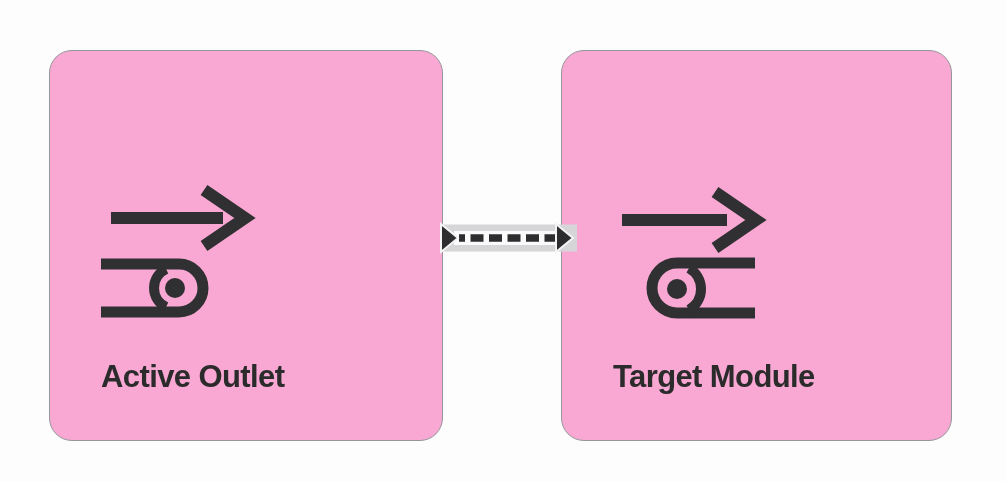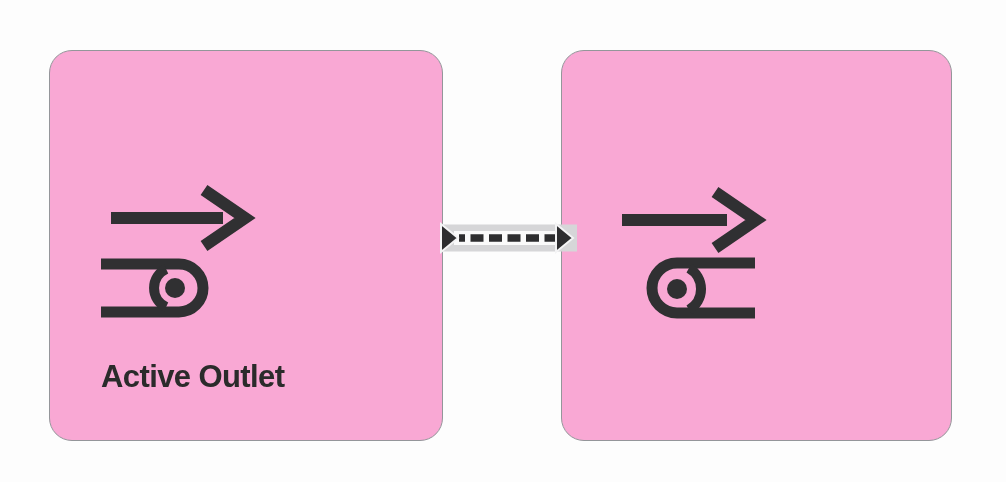--- a/index.html
+++ b/index.html
@@ -66,20 +66,21 @@
   </div>
 
   <div class="node right">
     <svg class="node-icon" width="160" height="140" viewBox="0 0 160 140" fill="none" stroke="currentColor" stroke-linecap="butt" stroke-linejoin="miter">
       <path d="M5 34 H110" stroke-width="12"></path>
       <path d="M98 6 L139 34 L98 62" stroke-width="12"></path>
       <path d="M138 77 H60 A25 25 0 0 0 60 127 H138" stroke-width="11"></path>
       <path d="M72 82.2 A24 24 0 0 1 72 123.8" stroke-width="10"></path>
       <circle cx="60" cy="103" r="10" fill="currentColor" stroke="none"></circle>
     </svg>
+    <div class="node-label">Target Module</div>
   </div>
 
   <svg id="connector" viewBox="0 0 150 46" fill="none">
     <path d="M11 23 H147" stroke="#d6d6d8" stroke-width="27"></path>
     <path d="M24 23 H132" stroke="#fafafa" stroke-width="14"></path>
     <path d="M29 23 H126" stroke="#2d2d2f" stroke-width="7.5" stroke-dasharray="13 5.5" stroke-dashoffset="7"></path>
     <path d="M11 9 L28 23 L11 37 Z" fill="#2d2d2f" stroke="#f4f4f5" stroke-width="2" stroke-linejoin="miter"></path>
     <path d="M126 9 L143 23 L126 37 Z" fill="#2d2d2f" stroke="#f4f4f5" stroke-width="2" stroke-linejoin="miter"></path>
   </svg>
 

